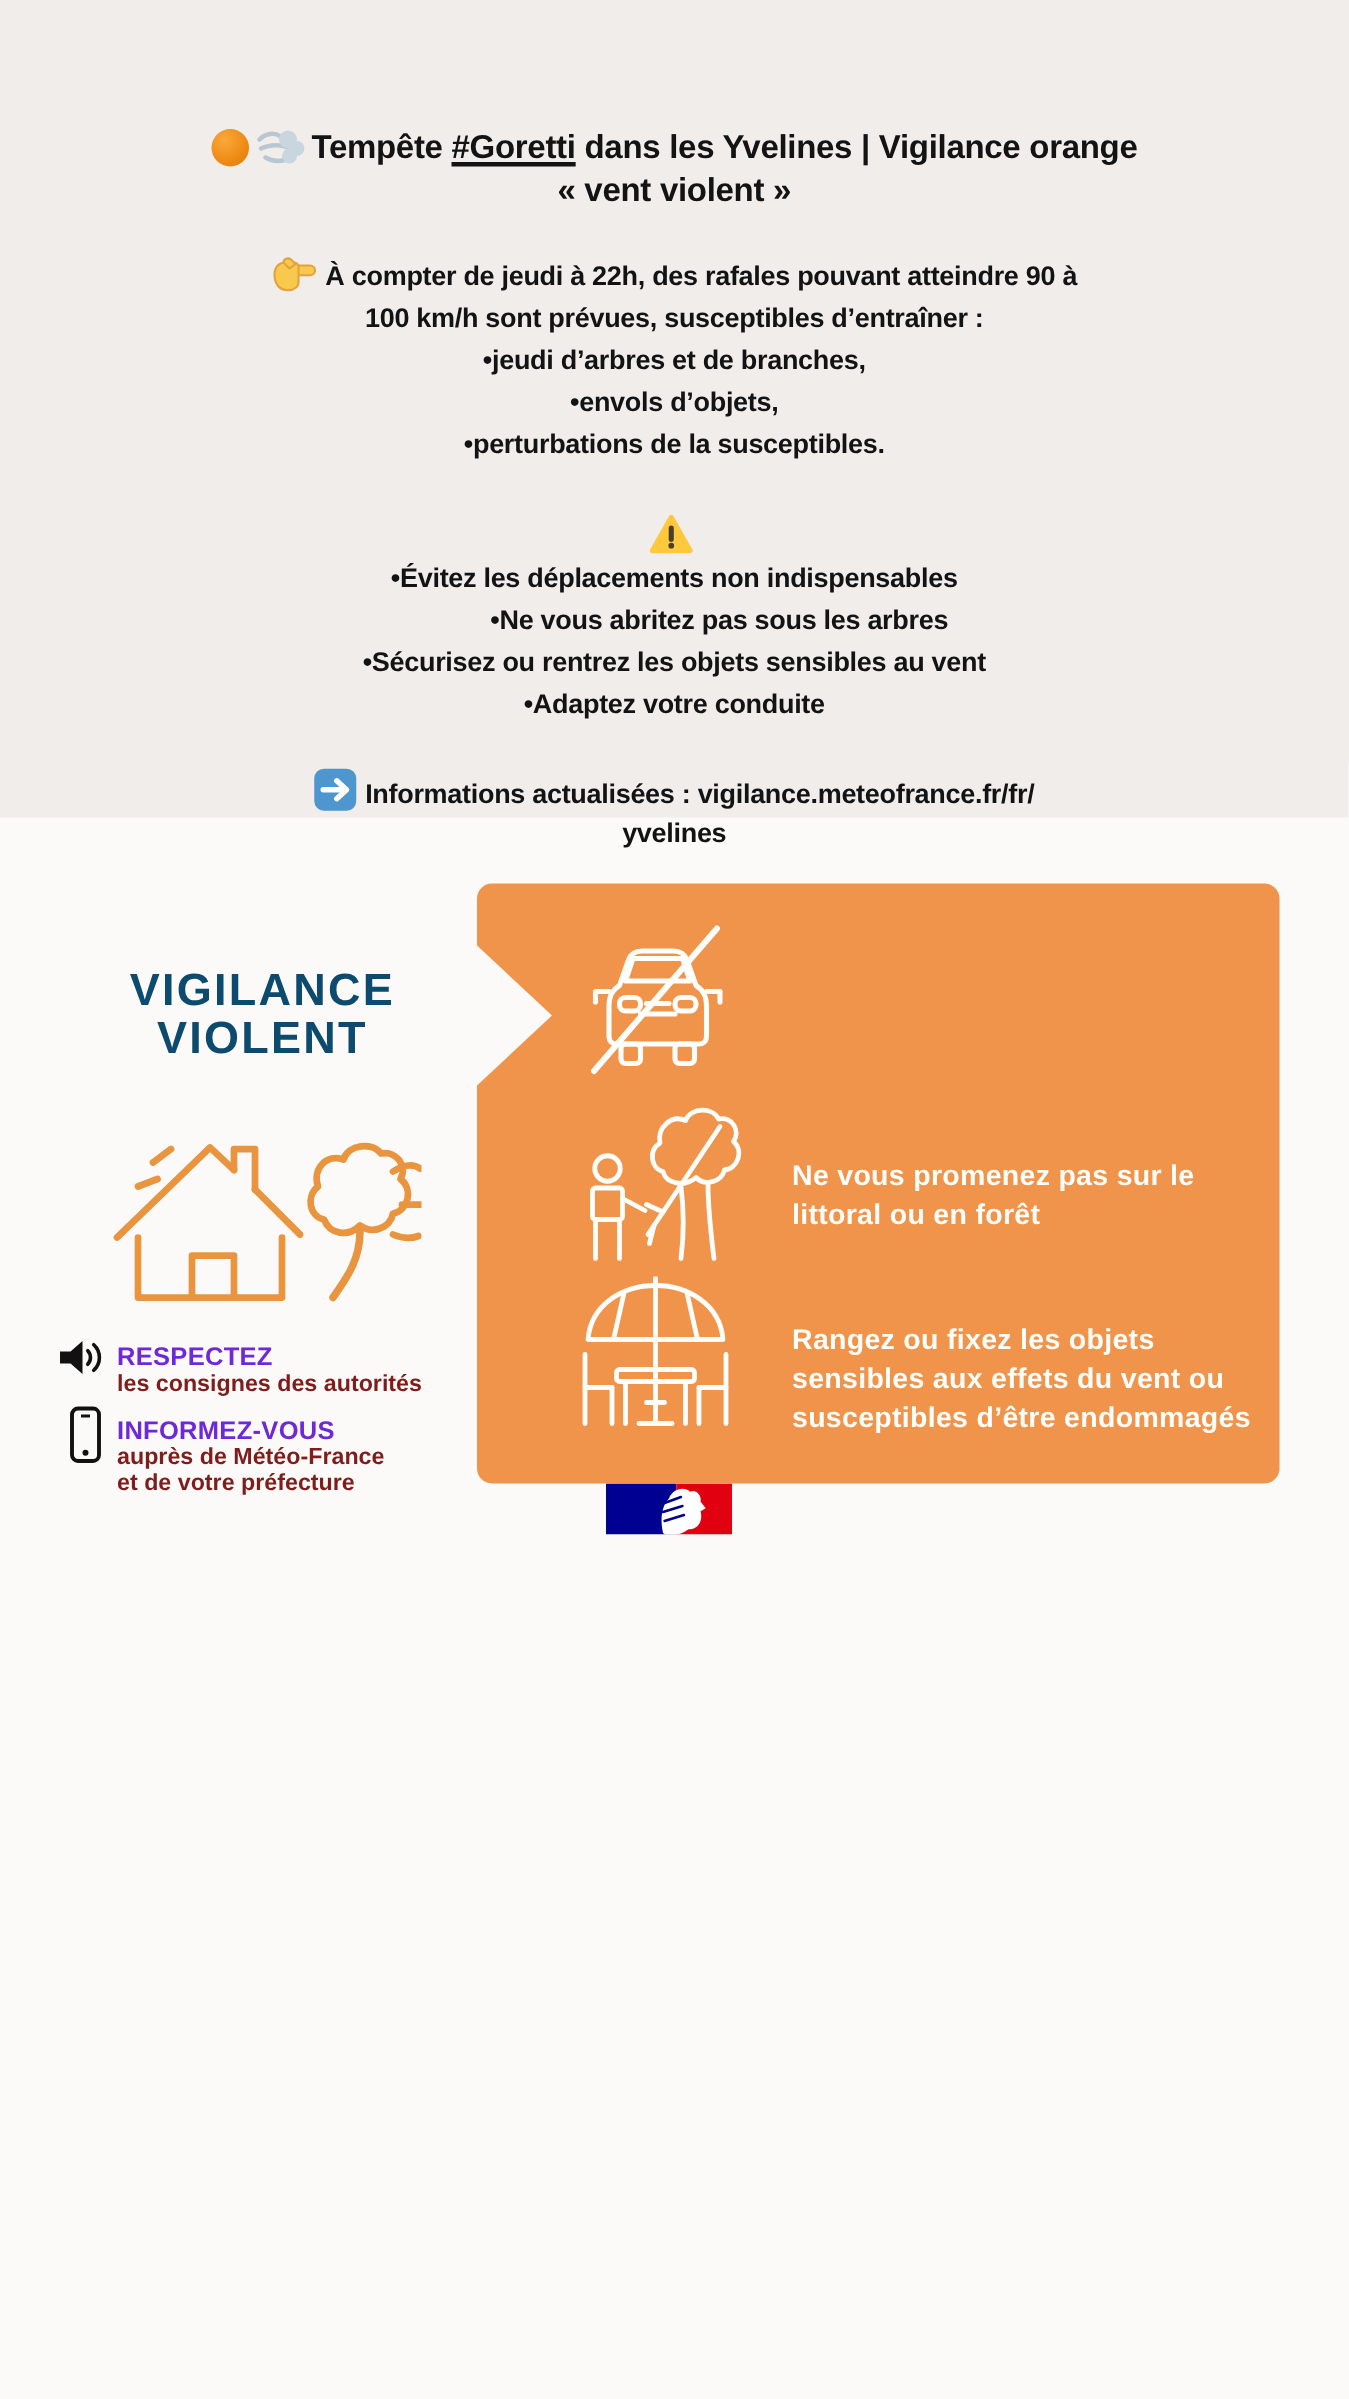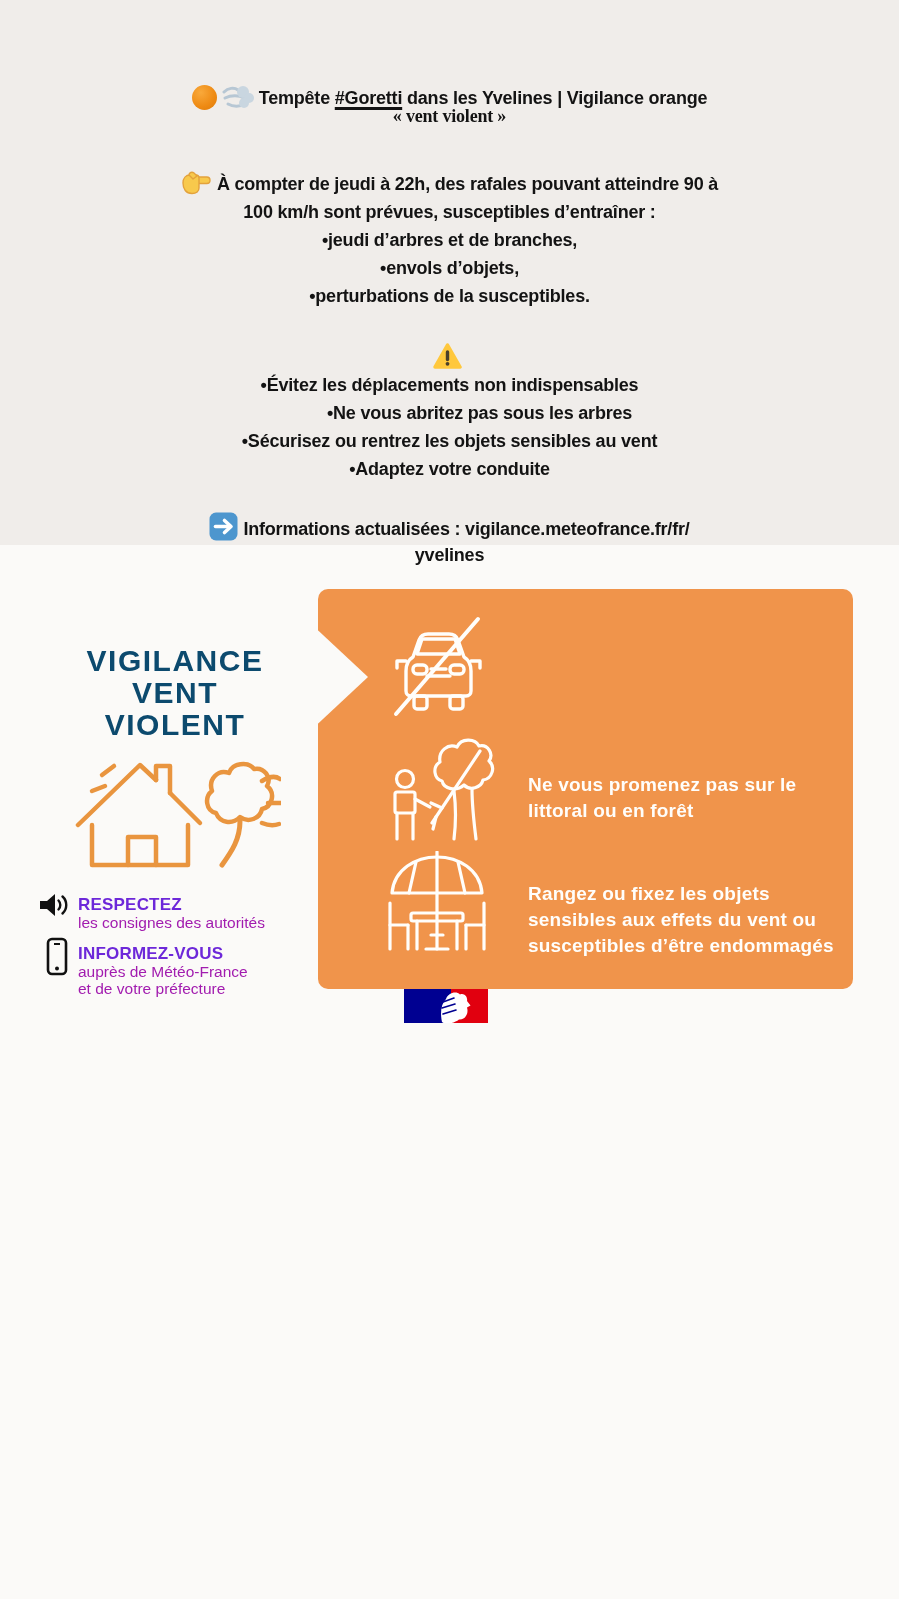--- a/index.html
+++ b/index.html
@@ -7,36 +7,36 @@
     width:899px;height:1599px;position:relative;overflow:hidden;
     background:#FBFAF8;
     font-family:"Liberation Sans", sans-serif;
     color:#131313;
   }
   .top-band{position:absolute;left:0;top:0;width:899px;height:545px;background:#F0EDEA;}
 
   
   .tline{position:absolute;left:0;width:899px;text-align:center;font-weight:700;
          font-size:18px;line-height:28px;letter-spacing:-0.2px;white-space:nowrap;}
-  .tline.hdr{font-size:18px;}
+  .tline.hdr{font-size:22px;}
   .emoji{display:inline-block;vertical-align:-6px;margin:0 5px 0 0;}
   .hashtag{text-decoration:underline;text-decoration-thickness:2.5px;text-underline-offset:3px;}
 
   .circle-emoji{width:25px;height:25px;border-radius:50%;
     background:radial-gradient(circle at 35% 30%, #F9A93B 0%, #EE8A13 60%, #DE7A08 100%);}
 
   
   .infographic{position:absolute;left:0;top:585px;width:899px;height:450px;}
   .vtitle{position:absolute;left:40px;top:60px;width:270px;text-align:center;
     font-size:30px;line-height:32px;font-weight:700;letter-spacing:1.5px;color:#0c4a6e;}
   .house-svg{position:absolute;left:66px;top:160px;}
   .speaker-svg{position:absolute;left:38px;top:306px;}
   .phone-svg{position:absolute;left:46px;top:352px;}
   .notice-title{position:absolute;font-size:17px;font-weight:700;color:#6d28d9;letter-spacing:0.2px;}
-  .notice-sub{position:absolute;font-size:15.5px;font-weight:400;color:#a21caf;line-height:17px;}
+  .notice-sub{position:absolute;font-size:15.5px;font-weight:700;color:#7f1d1d;line-height:17px;}
 
   .orange-panel{position:absolute;left:318px;top:4px;width:535px;height:400px;
     background:#F0944B;border-radius:10px;}
   .notch{position:absolute;left:293px;top:22px;width:75px;height:140px;background:#FBFAF8;
     -webkit-clip-path:polygon(0 0,100% 50%,0 100%);clip-path:polygon(0 0,100% 50%,0 100%);}
   .advice-icon{position:absolute;}
   .advice-text{position:absolute;left:210px;width:318px;color:#FFFEFB;
     font-size:19px;line-height:26px;font-weight:700;letter-spacing:0.2px;}
   .gov-logo{position:absolute;left:404px;top:404px;}
 </style>
@@ -52,21 +52,21 @@
           <path d="M3,14 C9,11 17,11 22,14"></path>
           <path d="M6,20 C11,23 18,23 23,20"></path>
     </g>
     <g fill="#C9D6E0">
       <circle cx="21" cy="8" r="6"></circle>
           <circle cx="27" cy="14" r="5"></circle>
           <circle cx="22" cy="19" r="5"></circle>
     </g>
   </svg></span><span>Tempête </span><span class="hashtag">#Goretti</span><span> dans les Yvelines | Vigilance orange</span>
 </div>
-<div class="tline hdr" style="top:102px;font-family:Liberation Serif, serif;">« vent violent »</div>
+<div class="tline hdr" style="top:113px;">« vent violent »</div>
 
 <div class="tline" style="top:170px;">
   <span class="emoji"><svg width="31" height="26" viewBox="0 0 31 26">
     <g stroke="#E3A23C" stroke-width="1.4" fill="#F8C94C" stroke-linejoin="round">
       <rect x="13" y="7" width="16" height="6.5" rx="3.2"></rect>
       <path d="M2,13 C2,8 5,5 9,5 h6 c2,0 3,1.5 3,3 v10 c0,3 -2.5,5.5 -7,5.5 C5,23.5 2,19 2,13 Z"></path>
       <path d="M8,5 C8,2.5 11,1.5 13,3 l3,3 -4,3 Z"></path>
     </g>
   </svg></span><span>À compter de jeudi à 22h, des rafales pouvant atteindre 90 à</span>
 </div>
@@ -93,21 +93,20 @@
     <line x1="6.5" y1="14.5" x2="20" y2="14.5" stroke="#fff" stroke-width="3.6" stroke-linecap="round"></line>
     <path d="M15.5,8.5 L22,14.5 L15.5,20.5" fill="none" stroke="#fff" stroke-width="3.6" stroke-linecap="round" stroke-linejoin="round"></path>
   </svg></span><span>Informations actualisées : </span><span>vigilance.meteofrance.fr/fr/</span>
 </div>
 <div class="tline" style="top:541px;">yvelines</div>
 
 <div class="infographic">
 
   <div class="vtitle">
     <div>VIGILANCE</div>
-    <div>VENT</div>
     <div>VIOLENT</div>
   </div>
 
   <svg class="house-svg" width="215" height="124" viewBox="0 0 215 124">
     <g fill="none" stroke="#E9953F" stroke-width="4.5" stroke-linecap="round" stroke-linejoin="round">
       <path d="M36,30 l12,-9"></path>
         <path d="M26,46 l13,-5"></path>
       <path d="M12,80 L74,20 L90,35"></path>
       <path d="M90,35 V21 H104 V48"></path>
       <path d="M104,48 L134,78"></path>

